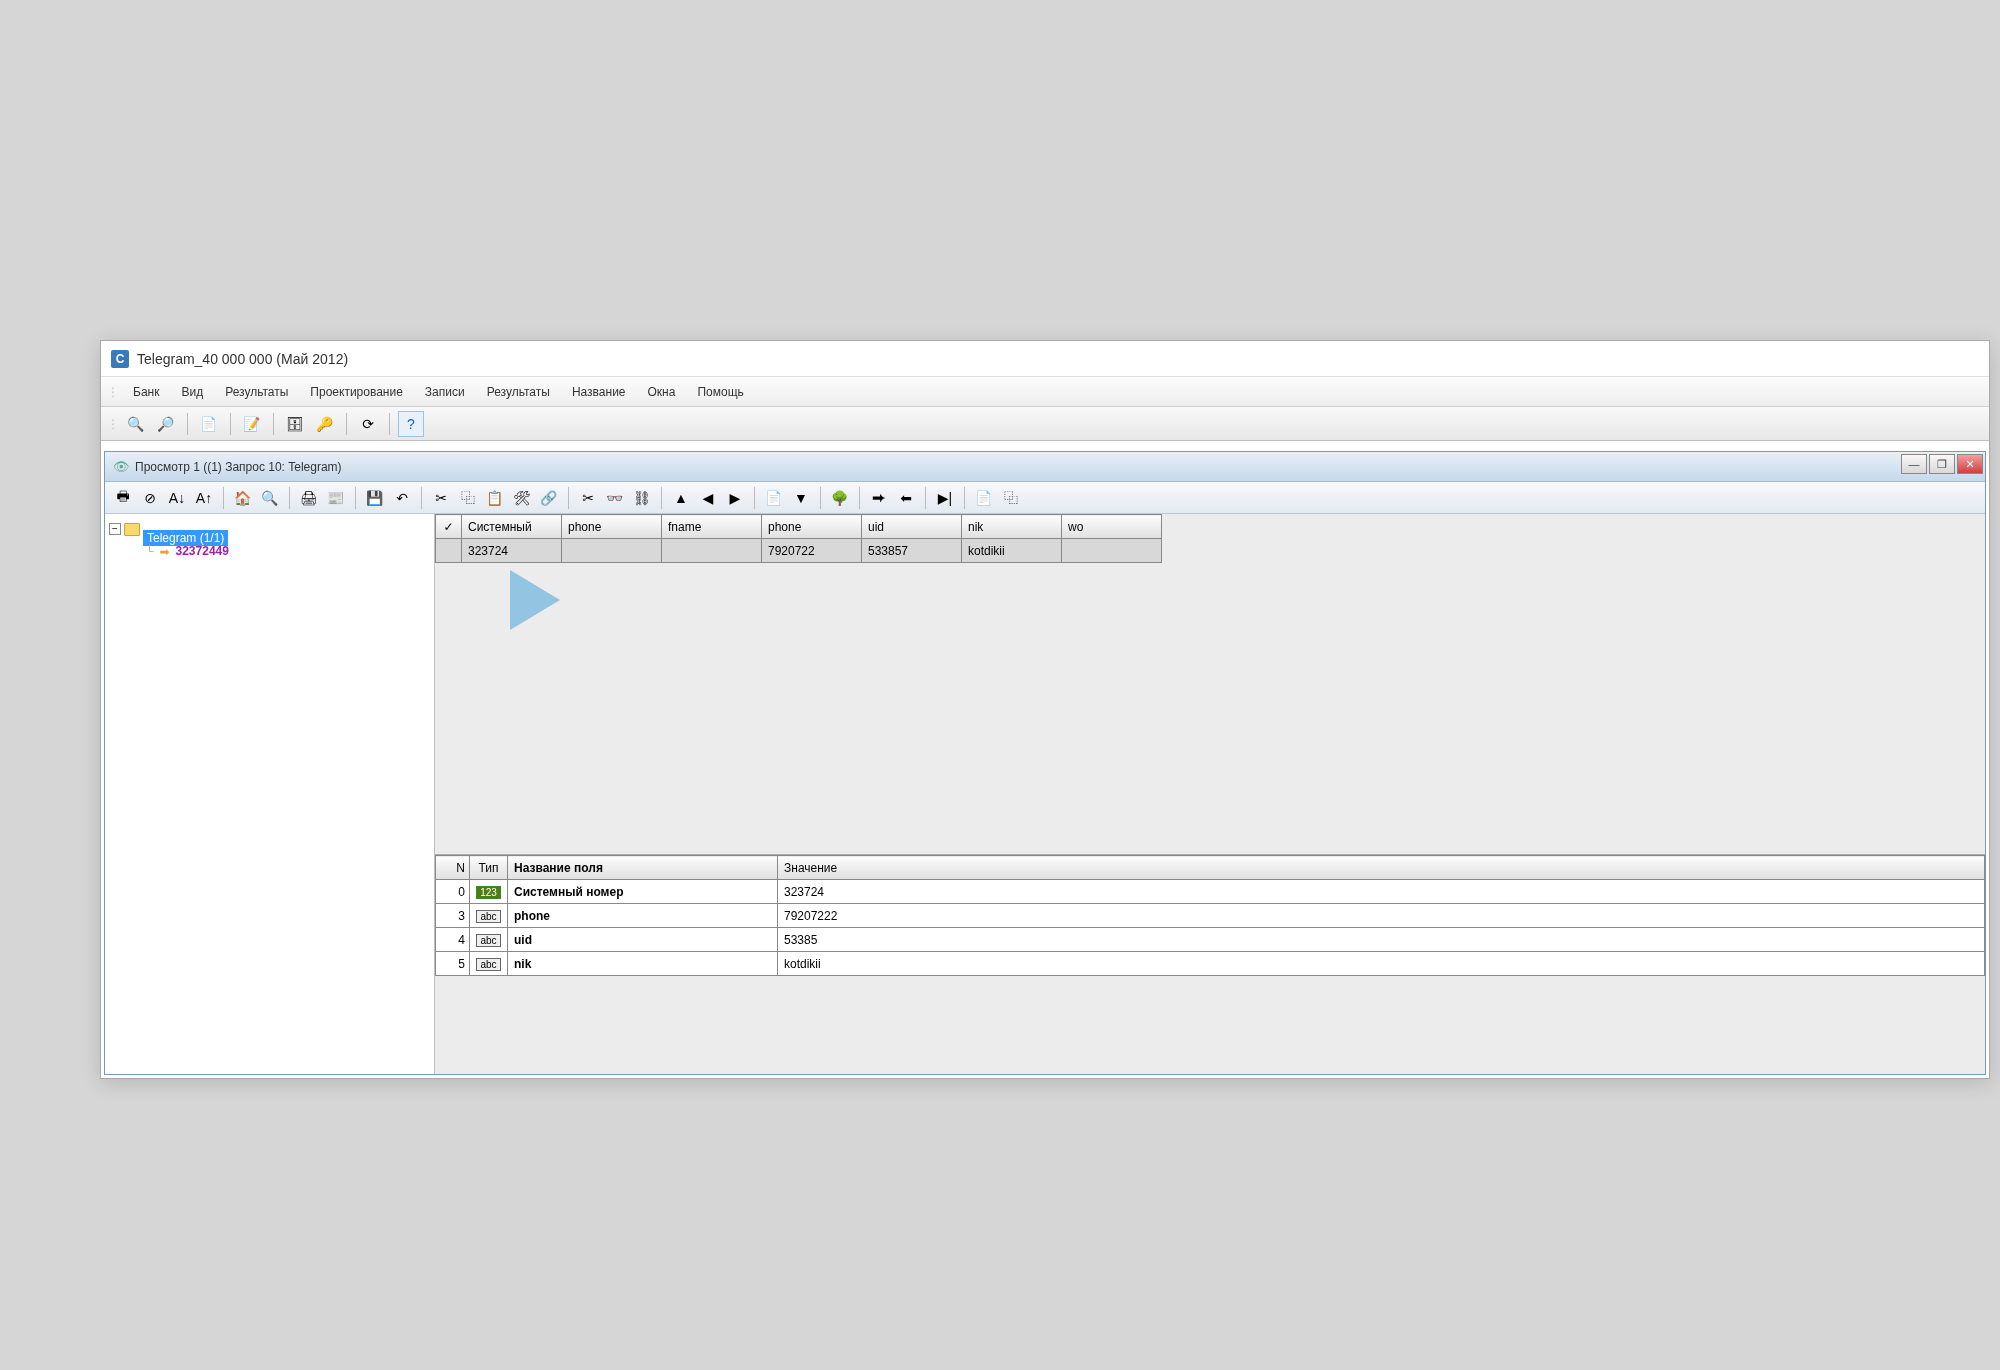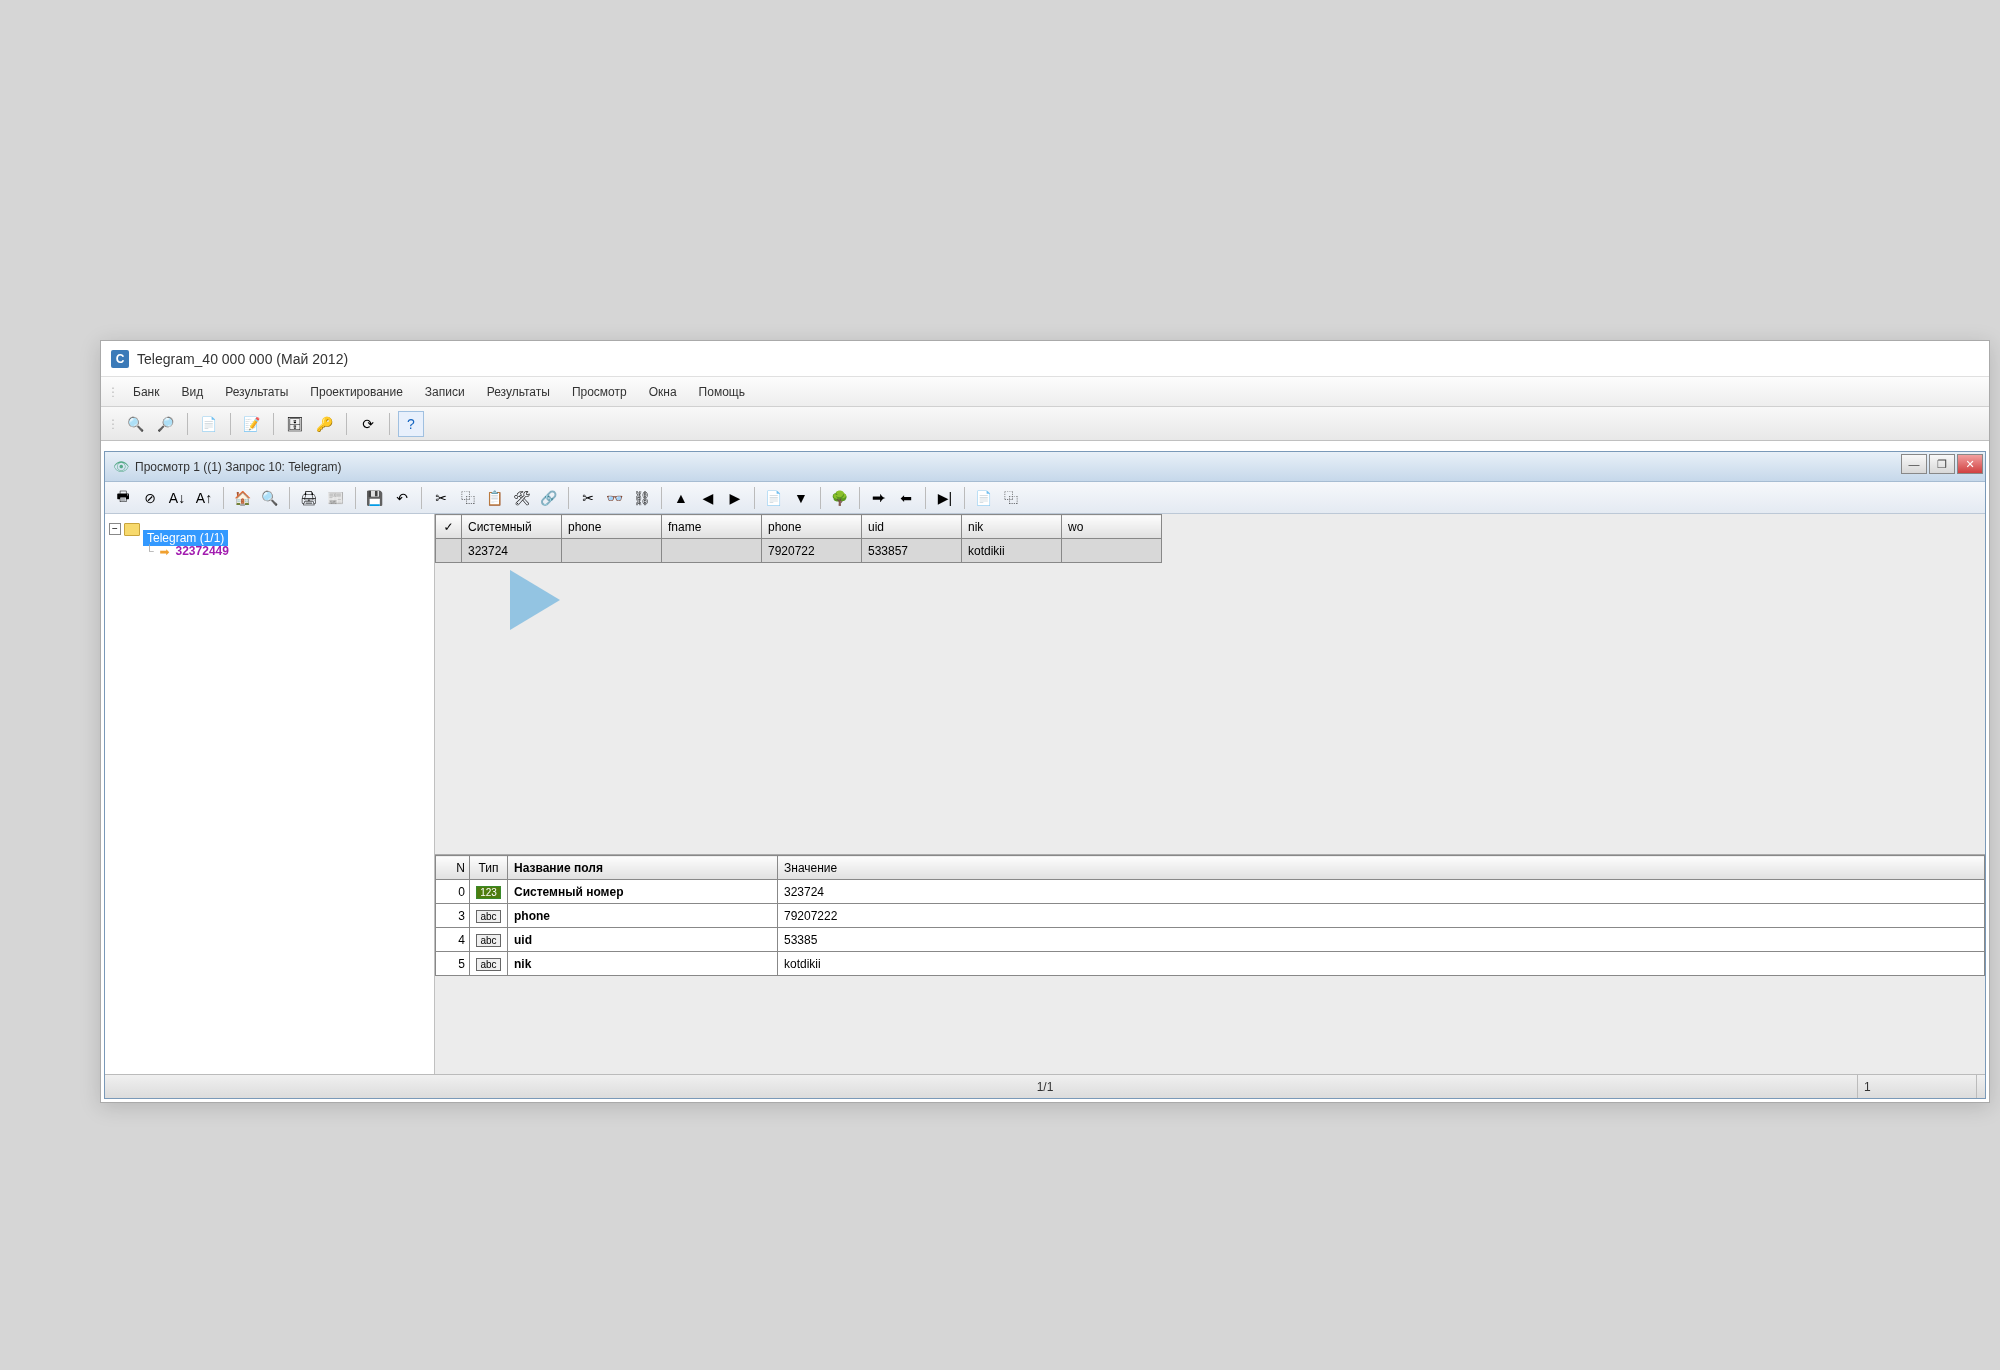--- a/index.html
+++ b/index.html
@@ -298,21 +298,21 @@
   </div>
 
   <div class="menubar">
     <span class="drag">⋮</span>
     <div class="item">Банк</div>
     <div class="item">Вид</div>
     <div class="item">Результаты</div>
     <div class="item">Проектирование</div>
     <div class="item">Записи</div>
     <div class="item">Результаты</div>
-    <div class="item">Просмотр</div>
+    <div class="item">Название</div>
     <div class="item">Окна</div>
     <div class="item">Помощь</div>
   </div>
 
   <div class="main-toolbar">
     <span class="drag" style="color:#bbb;">⋮</span>
     <div class="tb-btn">🔍</div>
     <div class="tb-btn">🔎</div>
     <div class="tb-sep"></div>
     <div class="tb-btn">📄</div>
@@ -458,23 +458,19 @@
               <td class="name-col">nik</td>
               <td>kotdikii</td>
             </tr>
           </tbody>
             </table>
         </div>
 
       </div>
     </div>
 
-    <div class="status-bar">
-      <div class="status-center">1/1</div>
-      <div class="status-right">1</div>
-    </div>
 
   </div>
 </div>
 
 <div class="watermark">
   <div class="tri"></div>
 </div>
 
 </body></html>

